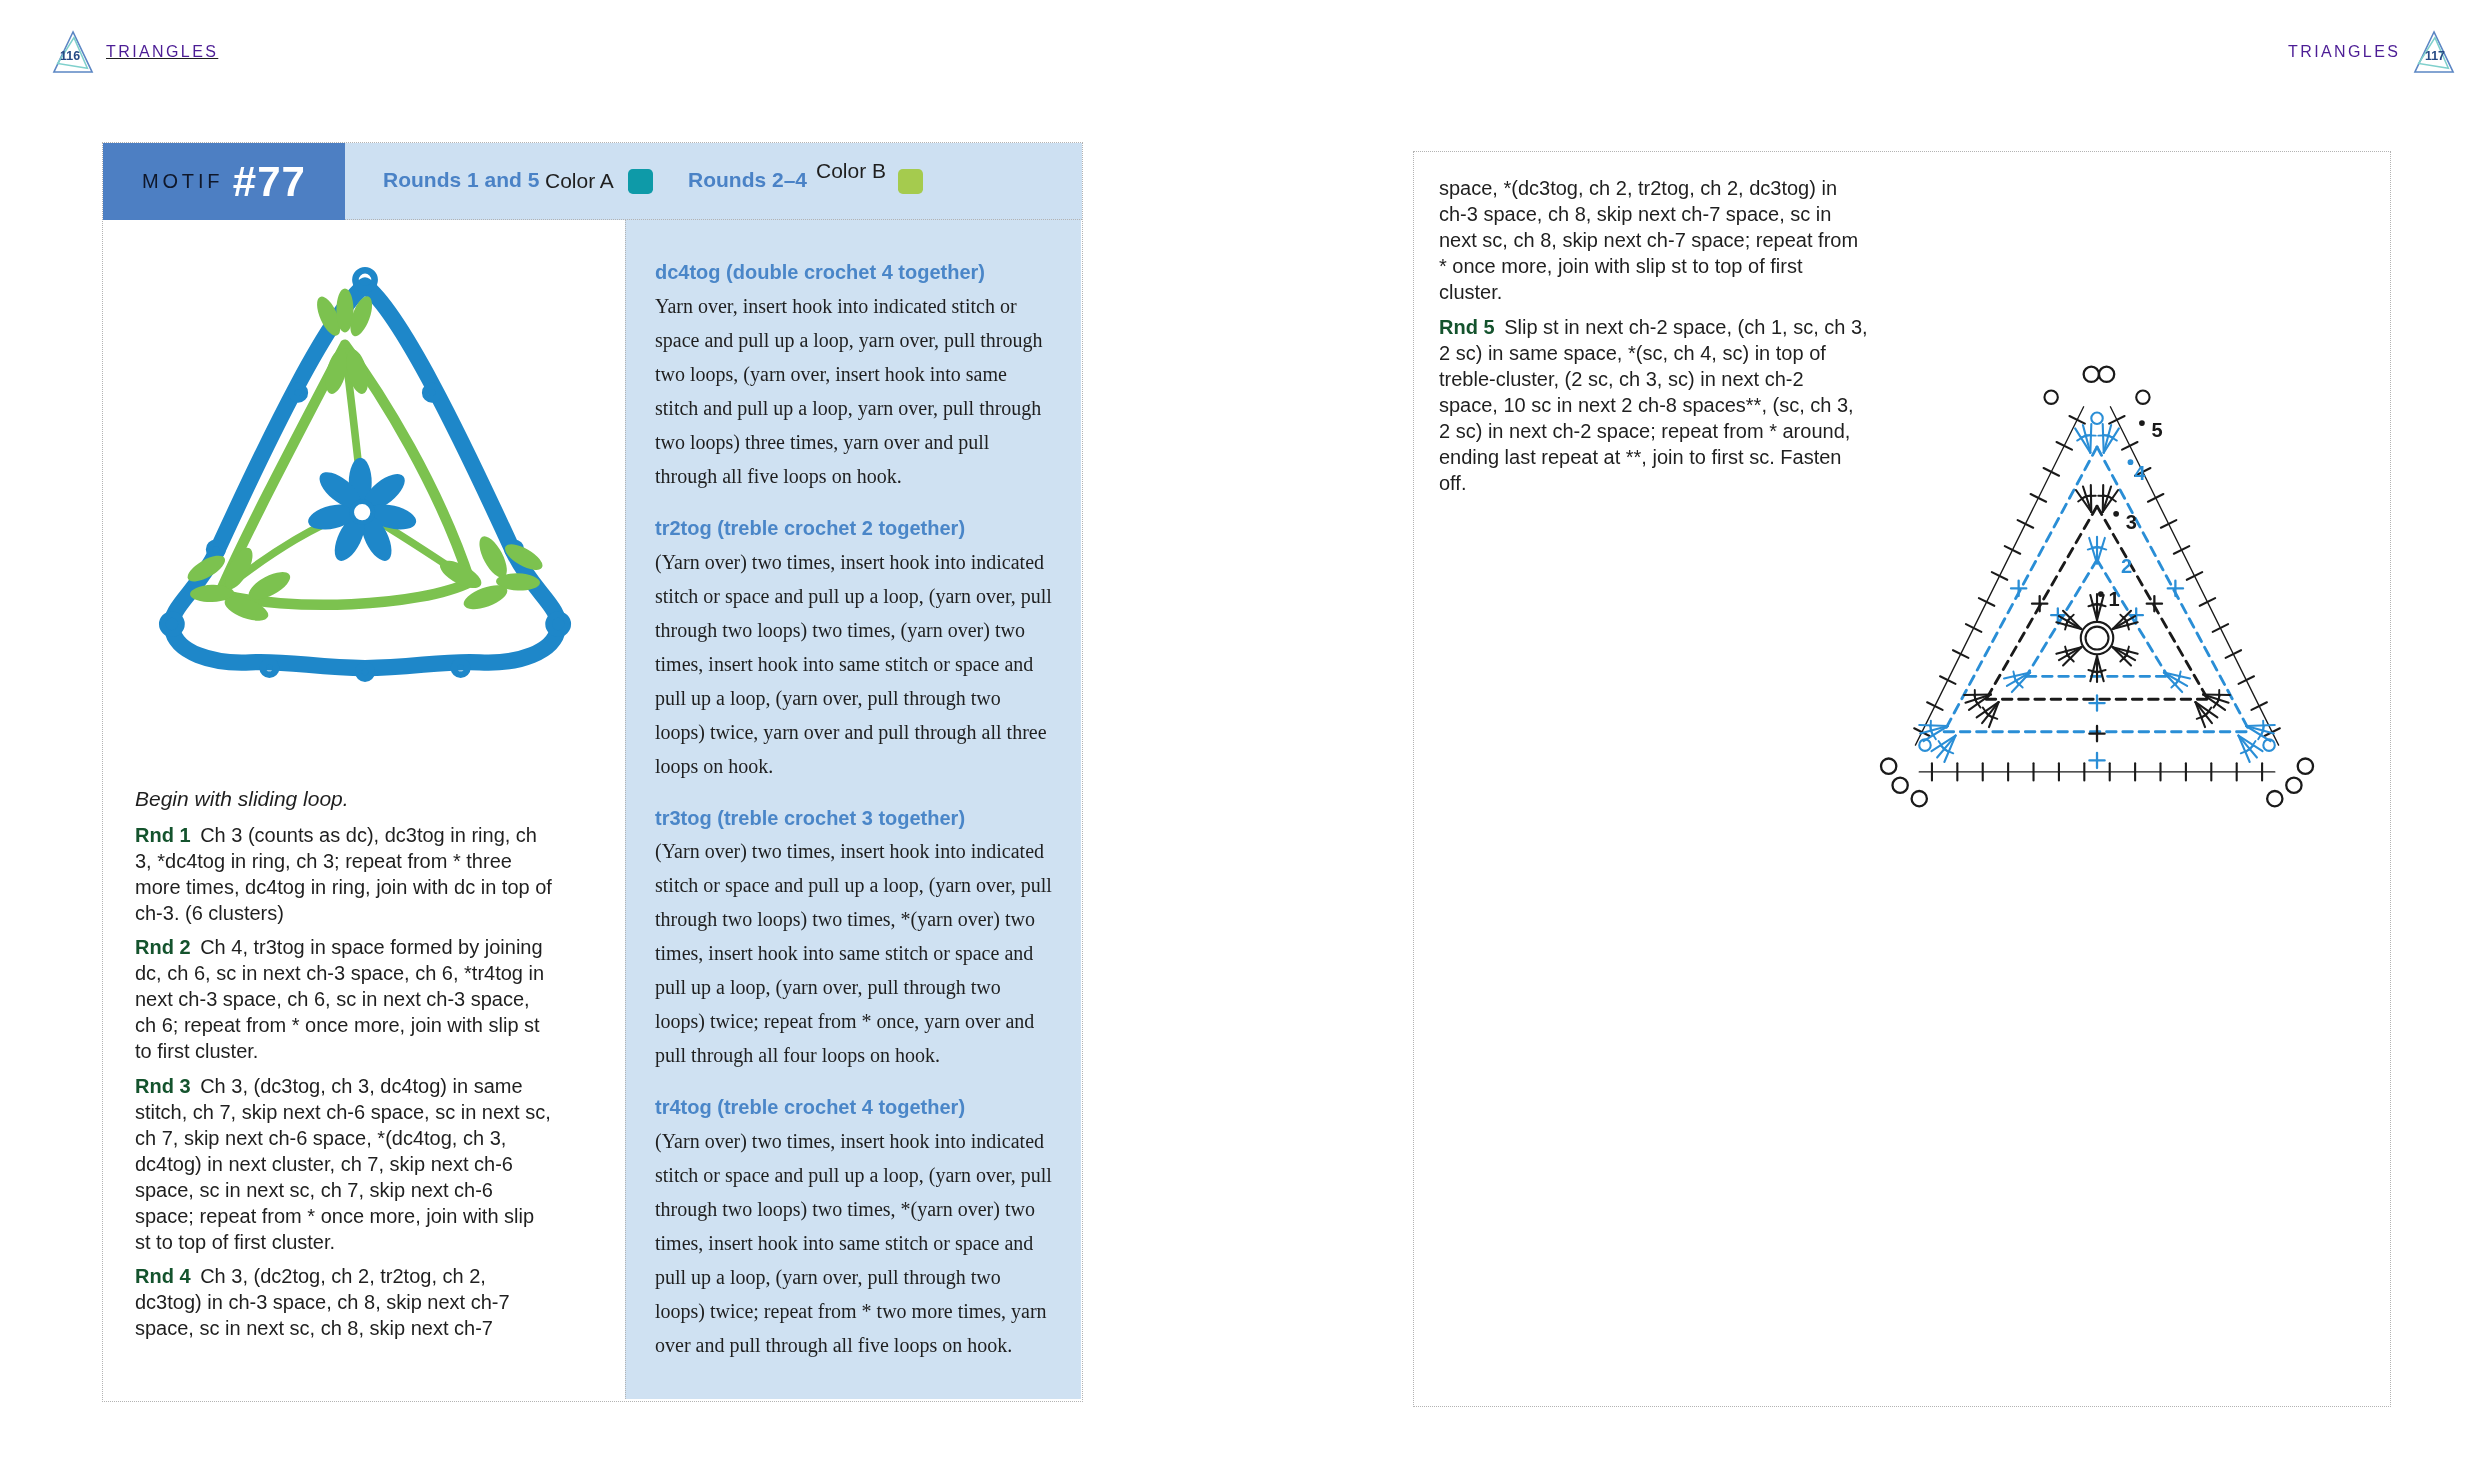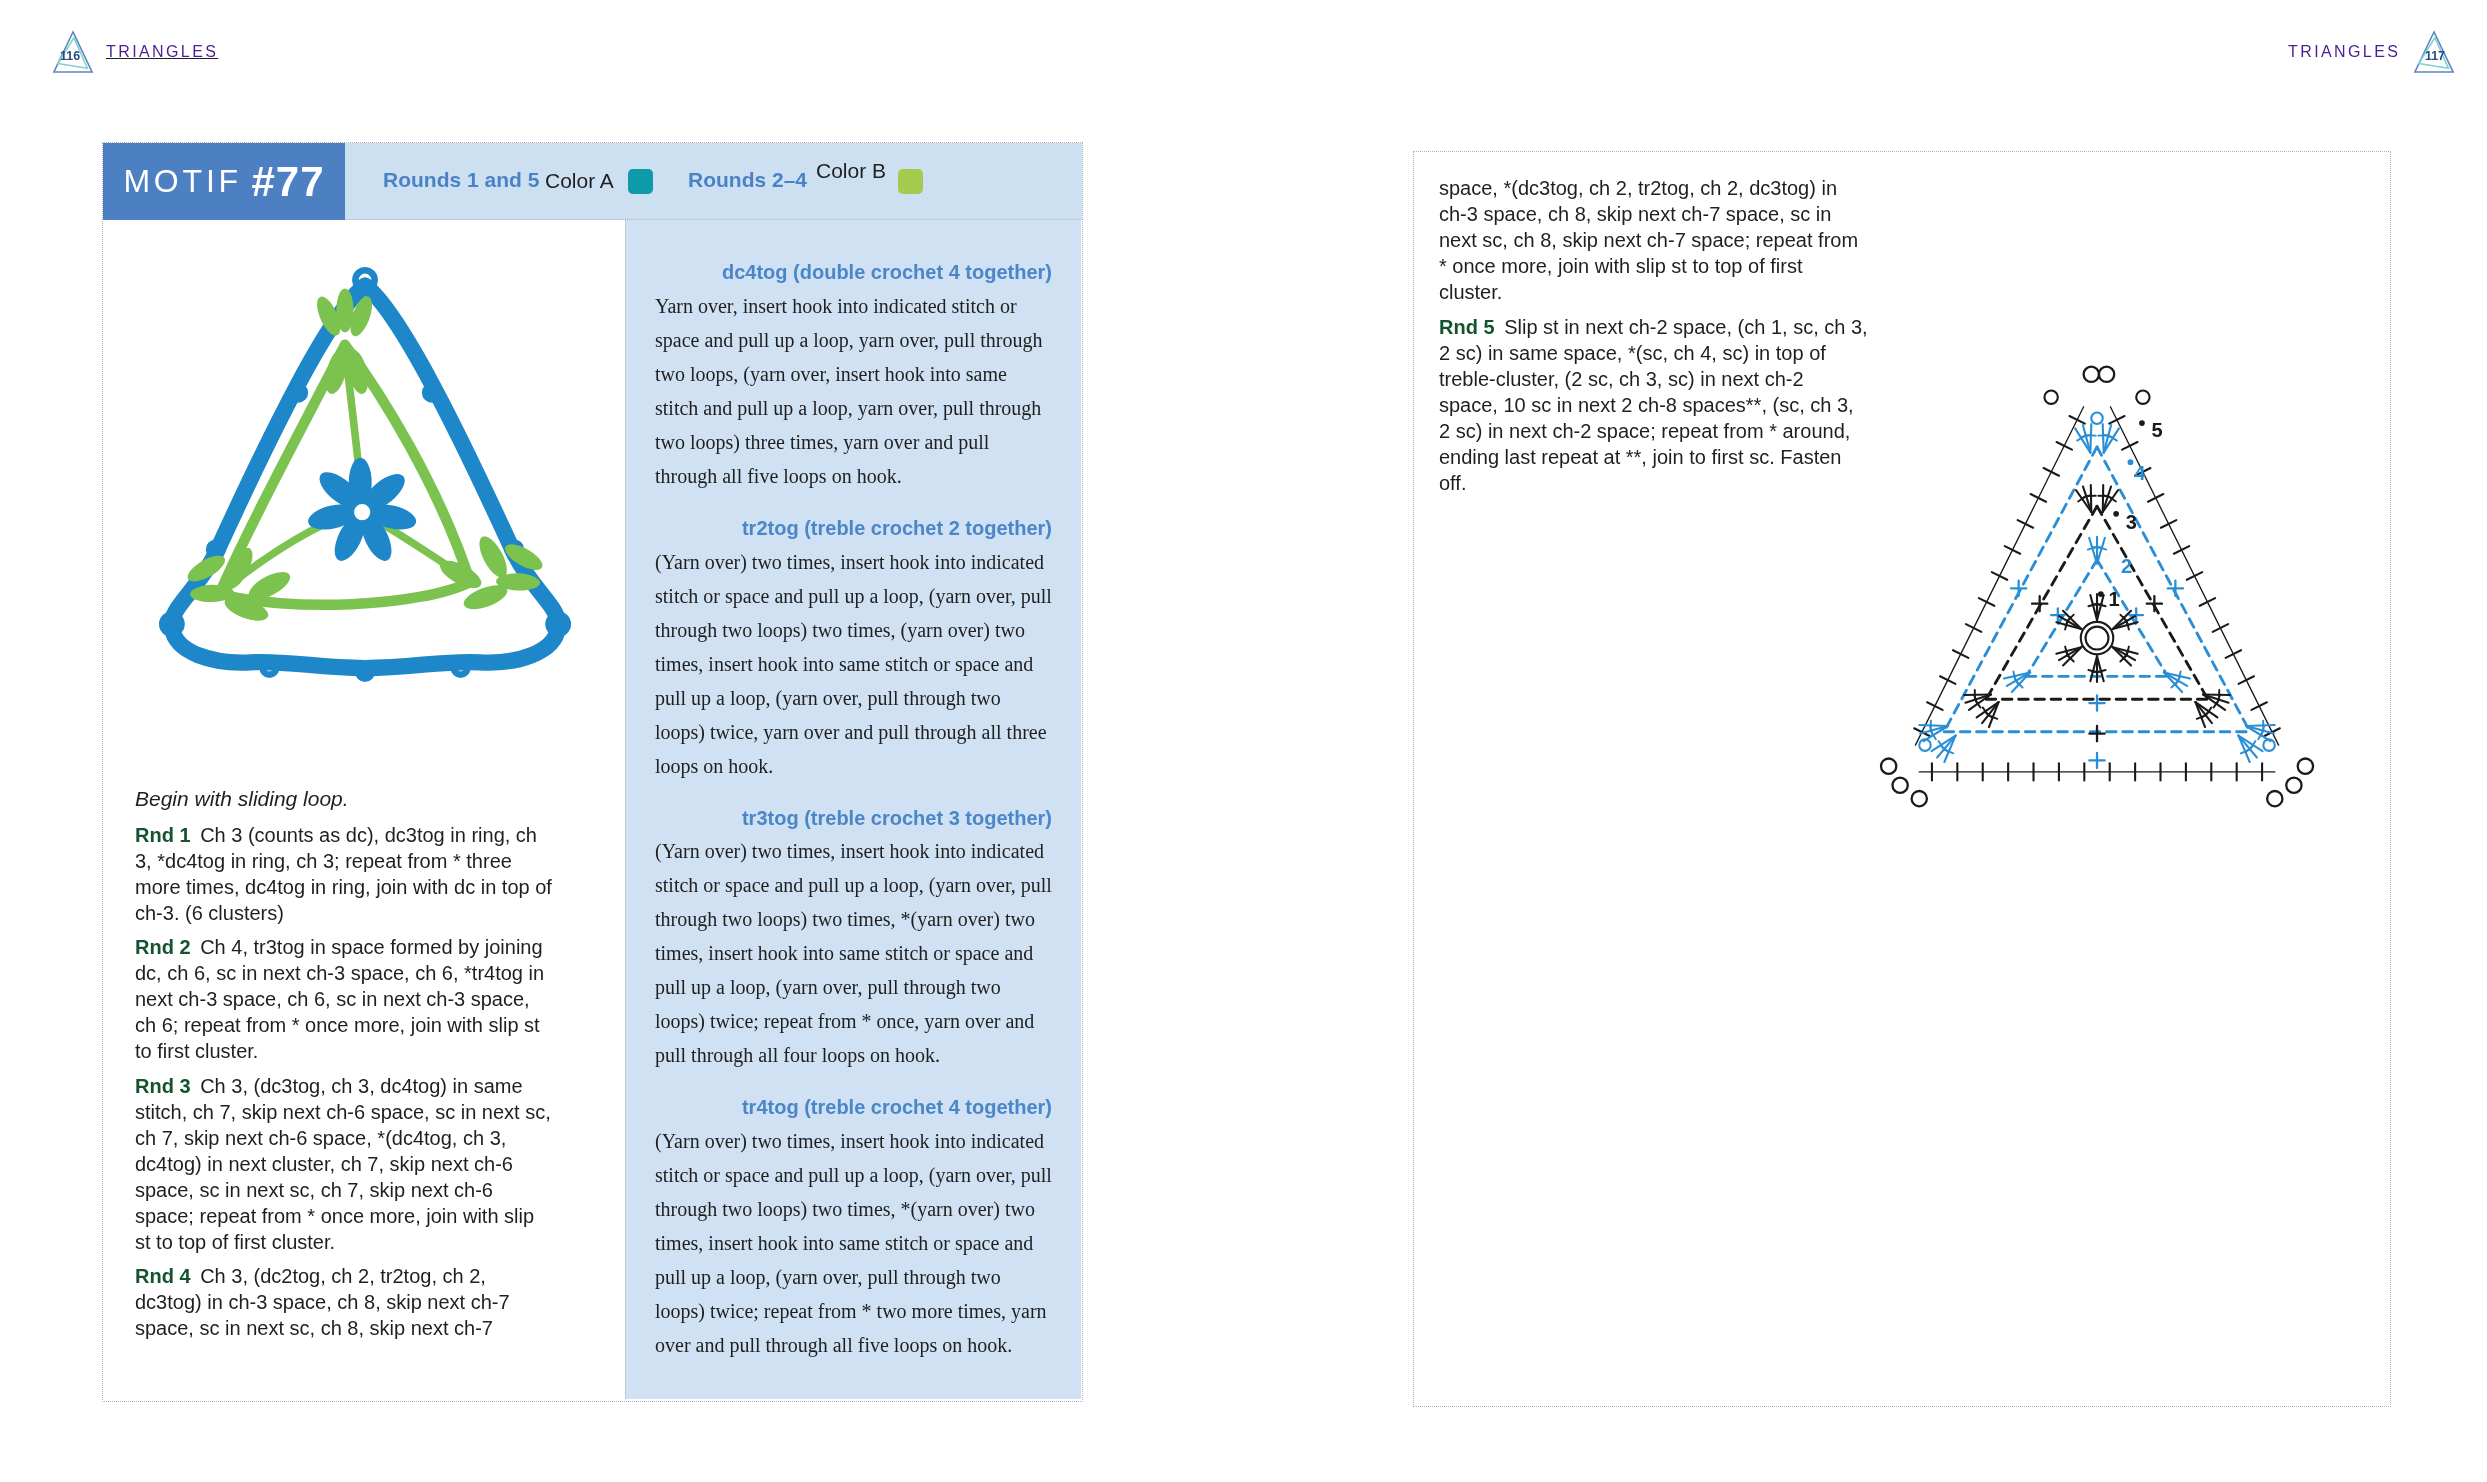--- a/index.html
+++ b/index.html
@@ -9,40 +9,40 @@
   }
   .abs{position:absolute;}
 
   
   .runhead-label{font-size:16px;letter-spacing:2.4px;color:#4c1d95;font-weight:500;}
 
   
   #left-box{left:102px;top:142px;width:979px;height:1258px;border:1px dotted #b3b3b3;background:#ffffff;}
   #header-bar{left:0;top:0;width:100%;height:77px;background:#cde0f2;border-bottom:1px dotted #b3b3b3;box-sizing:border-box;}
   #motif-box{left:0;top:0;width:242px;height:77px;background:#4d7fc3;display:flex;align-items:center;justify-content:center;gap:9.6px;}
-  #motif-box .motif-word{color:#ffffff;font-size:32px;letter-spacing:3.8px;font-weight:500;}
+  #motif-box .motif-word{color:#0f172a;font-size:20px;letter-spacing:3.8px;font-weight:500;}
   #motif-box .motif-num{color:#fff;font-size:42px;font-weight:800;letter-spacing:1px;}
   .legend-rounds{font-weight:bold;color:#4a82c6;font-size:21px;}
   .legend-color{font-size:21px;color:#1f1f1f;}
   .swatch{width:25px;height:25px;border-radius:4.8px;}
   .swatch-a{background:#0e9aa8;}
   .swatch-b{background:#a5cb4e;}
 
   
   #instructions{left:32px;top:643px;width:417px;font-size:20px;line-height:26px;}
   #instructions .intro{font-style:italic;font-size:21px;margin:0 0 9.6px 0;}
   .rnd-par{margin:0 0 8.6px 0;}
   .rnd-label{color:#14532d;font-weight:bold;}
   .rnd-sp{display:inline-block;width:9.6px;}
 
   
   #mid-col{left:522px;top:77px;width:456px;height:1179px;background:#cfe1f2;border-left:1px dotted #b3b3b3;box-sizing:border-box;}
   #defs{position:absolute;left:29px;top:40px;width:397px;}
   .def{margin:0 0 23px 0;}
-  .def-term{color:#4a86c8;font-weight:bold;font-size:20px;line-height:25px;font-family:"Liberation Sans",sans-serif;margin:0 0 3.8px 0;text-align:right;}
+  .def-term{color:#4a86c8;font-weight:bold;font-size:20px;line-height:25px;font-family:"Liberation Sans",sans-serif;margin:0 0 3.8px 0;}
   .def-body{font-family:"Liberation Serif",serif;font-size:20px;line-height:34px;margin:0;}
 
   
   #right-box{left:1413px;top:151px;width:976px;height:1254px;border:1px dotted #b3b3b3;background:#ffffff;}
   #right-text{left:25px;top:23px;width:429px;font-size:20px;line-height:26px;}
   #right-text p{margin:0 0 8.6px 0;}
 
   svg text{font-family:"Liberation Sans",sans-serif;}
 </style>
 </head>

